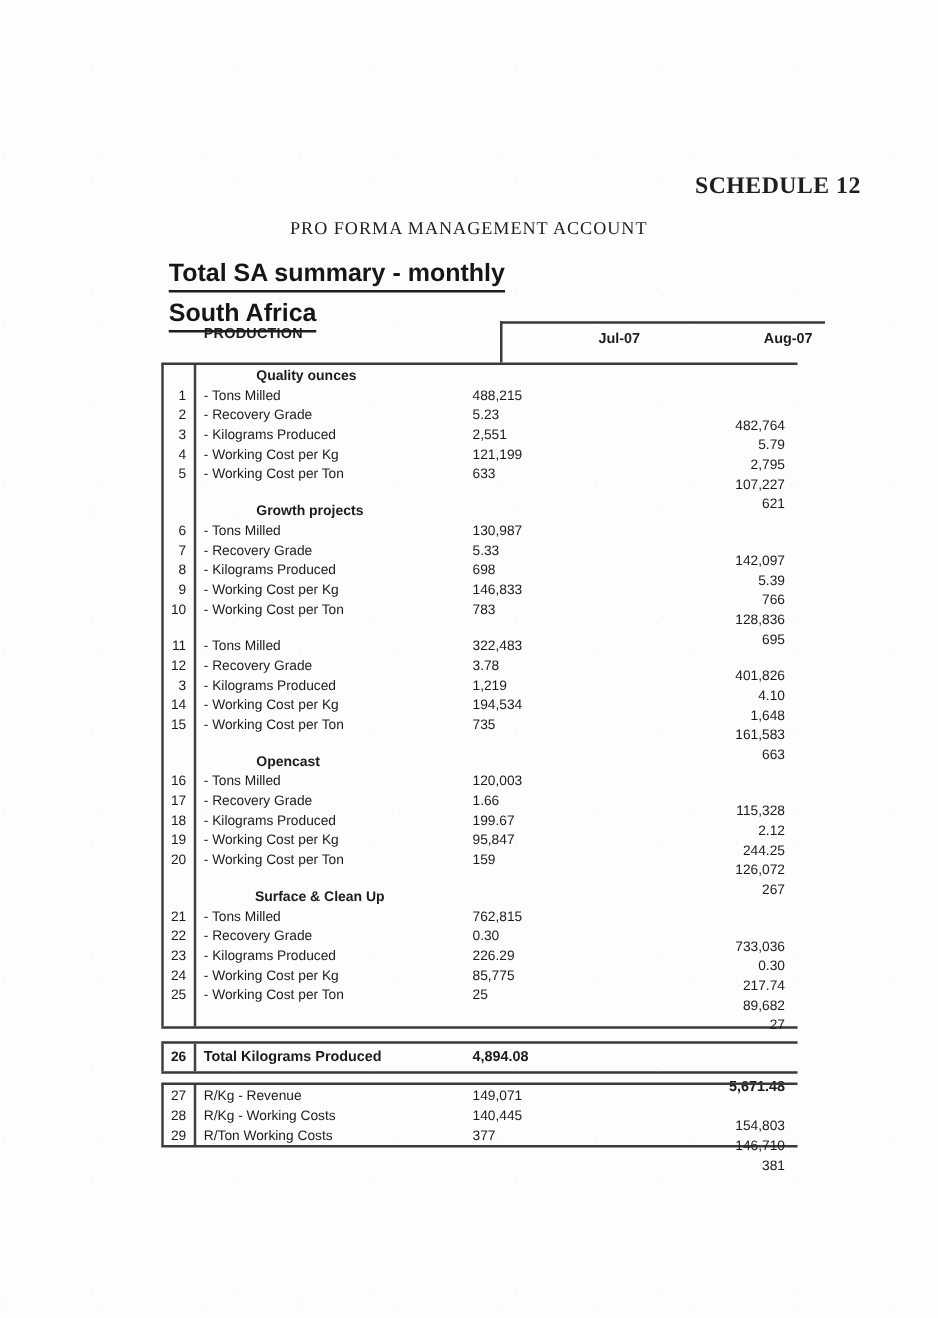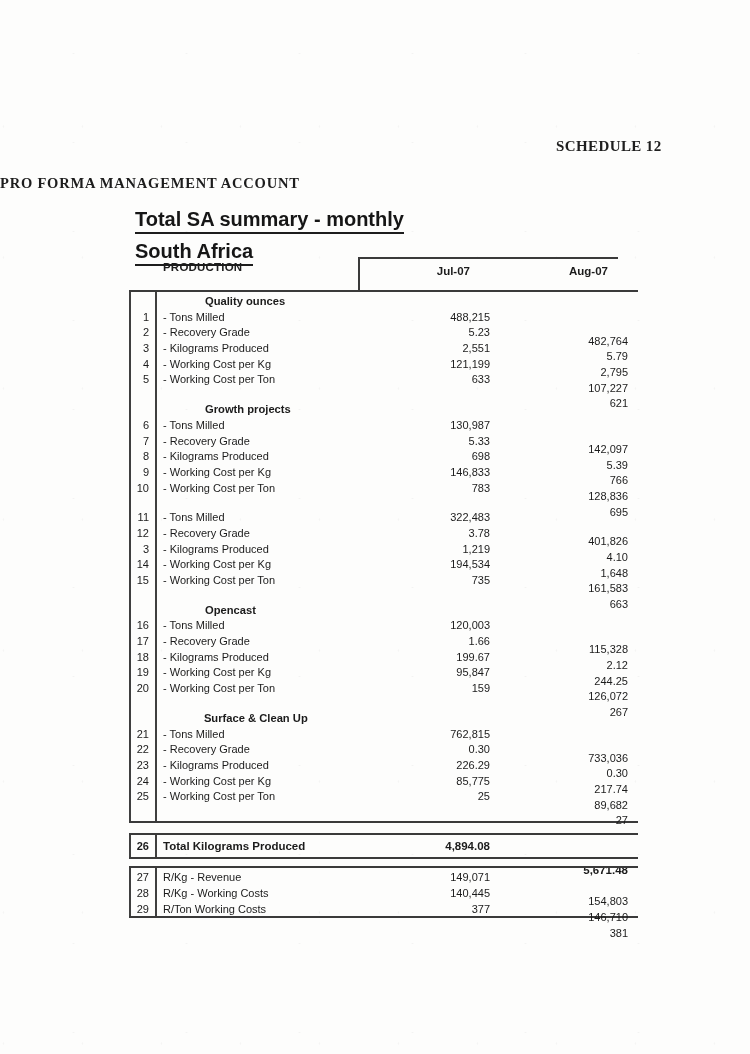--- a/index.html
+++ b/index.html
@@ -16,44 +16,44 @@
     background-color:#fdfdfc;
     background-image:
       radial-gradient(rgba(40,40,40,0.045) 0.6px, transparent 1.3px),
       radial-gradient(rgba(40,40,40,0.035) 0.5px, transparent 1.1px);
     background-size:113px 89px, 79px 131px;
     background-position:17px 9px, 43px 61px;
   }
   .schedule{
     position:absolute;left:556px;top:138px;
     font-family:"Liberation Serif", serif;
-    font-weight:bold;font-size:15px;letter-spacing:0.4px;color:#1f1f1f;
+    font-weight:bold;font-size:19px;letter-spacing:0.4px;color:#1f1f1f;
   }
   .title{
     position:absolute;left:0;top:175px;width:100%;
-    text-align:left;
+    text-align:center;
     font-family:"Liberation Serif", serif;
-    font-weight:bold;font-size:14.5px;letter-spacing:0.8px;color:#1d1d1d;
+    font-weight:normal;font-size:14.5px;letter-spacing:0.8px;color:#1d1d1d;
   }
   .subtitle{
     position:absolute;left:135px;top:208px;
     font-weight:bold;font-size:20px;color:#161616;
     border-bottom:2px solid #1d1d1d;padding-bottom:1px;
   }
   .region{
     position:absolute;left:135px;top:240px;
     font-weight:bold;font-size:20px;color:#161616;
     border-bottom:2px solid #1d1d1d;padding-bottom:1px;
   }
   .prod{
     position:absolute;left:163px;top:261px;
     font-weight:bold;font-size:11.5px;letter-spacing:0.2px;color:#1d1d1d;
   }
   .month-box{
-    position:absolute;left:358px;top:257px;width:260px;height:33px;
+    position:absolute;left:400px;top:257px;width:260px;height:33px;
     border-top:2px solid #3a3a3a;border-left:2px solid #3a3a3a;
     box-sizing:border-box;
     text-align:right;
   }
   .mh{position:absolute;top:6px;font-weight:bold;font-size:11.5px;color:#1c1c1c;}
   .mh.jul{right:148px;}
   .mh.aug{right:10px;}
 
   .main-table{
     position:absolute;left:129px;top:290px;width:509px;height:529px;
@@ -63,21 +63,21 @@
   .vline{position:absolute;top:0;bottom:0;width:2px;background:#3f3f3f;}
   .vline.v1{left:0;}
   .vline.v2{left:26px;width:1.5px;}
 
   .rows{position:absolute;left:0;top:0;width:100%;padding-top:2px;}
   .row{display:flex;height:15.7px;line-height:15.7px;font-size:11px;color:#1b1b1b;}
   .row.heading{font-weight:bold;font-size:11.2px;gap:42px;}
   .row.gap{height:14px;}
   .cell-num{width:26px;text-align:right;padding-right:6px;box-sizing:border-box;font-size:11px;}
   .cell-label{flex:1;padding-left:8px;box-sizing:border-box;white-space:nowrap;}
-  .cell-jul{width:112px;text-align:right;box-sizing:border-box;}
+  .cell-jul{width:112px;text-align:left;box-sizing:border-box;}
   .cell-aug{width:148px;text-align:right;padding-right:10px;box-sizing:border-box;margin-top:24px;}
 
   .box{
     position:absolute;left:129px;width:509px;
     border-top:2px solid #3a3a3a;border-bottom:2px solid #3a3a3a;
     box-sizing:content-box;
   }
   .total-box{top:833px;height:22px;}
   .total-box .row{height:22px;line-height:22px;font-weight:bold;font-size:11.5px;}
   .summary-box{top:866px;height:48px;}

